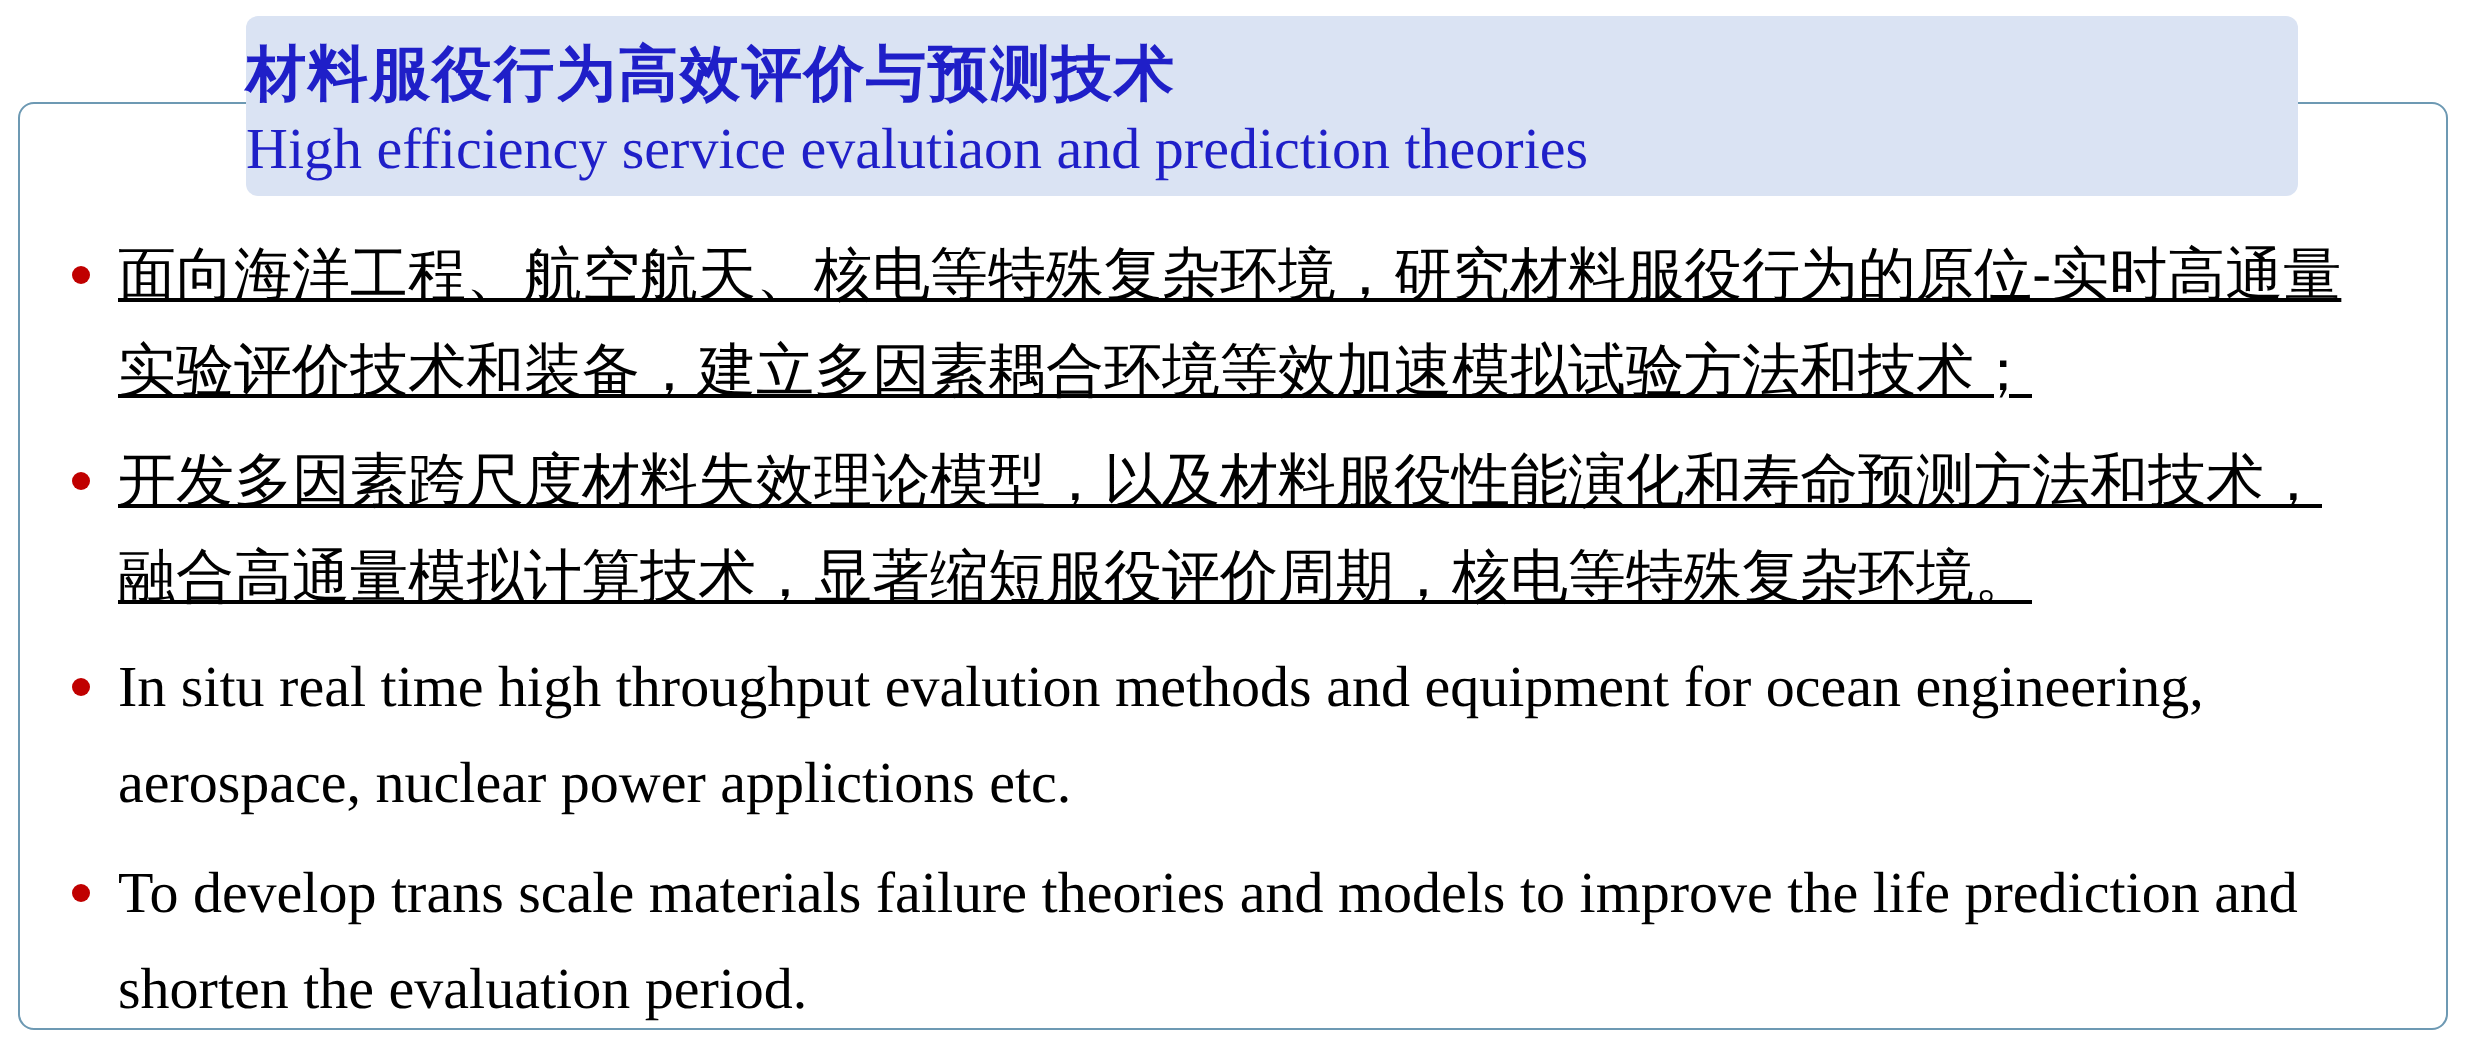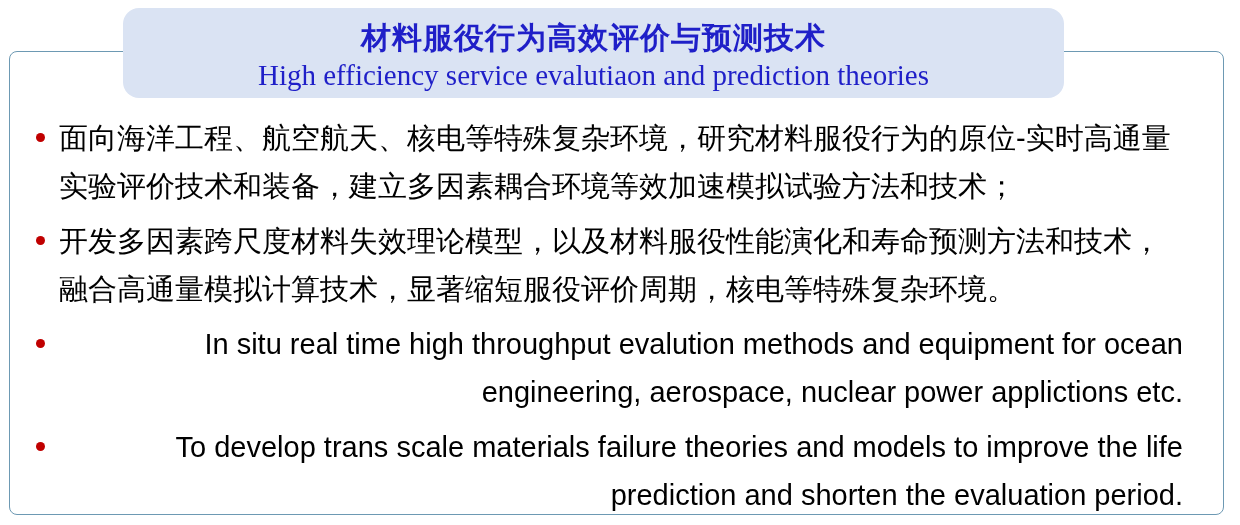--- a/index.html
+++ b/index.html
@@ -25,25 +25,24 @@
     height: 464px;
     border: 1px solid #6d99b3;
     border-radius: 8px;
     background: #ffffff;
     box-sizing: border-box;
   }
   .title-box {
     position: absolute;
     left: 123px;
     top: 8px;
-    width: 941px;
+    width: 1026px;
     height: 90px;
     background: #dae3f3;
-    border-radius: 16px;
-    text-align: center;
+    border-radius: 6px;
     z-index: 2;
   }
   .title-cn {
     margin-top: 13px;
     font-size: 30px;
     line-height: 34px;
     font-weight: bold;
     letter-spacing: 1px;
     color: #1f1fc8;
     font-family: "Liberation Sans", sans-serif;
@@ -79,24 +78,24 @@
     margin-top: 19px;
     margin-right: 14px;
   }
   .bullet-text {
     font-size: 29px;
     line-height: 48px;
     color: #000000;
   }
   .bullet.zh .bullet-text {
     font-family: "Liberation Sans", sans-serif;
+    text-decoration: underline;
   }
   .bullet.en .bullet-text {
-    font-family: Liberation Sans, sans-serif;
-    text-align: right;
+    font-family: Liberation Serif, serif;
   }
 </style>
 </head>
 <body>
 
 <div class="slide">
 
   <div class="content-box">
     <ul class="bullet-list">
       <li class="bullet zh">

